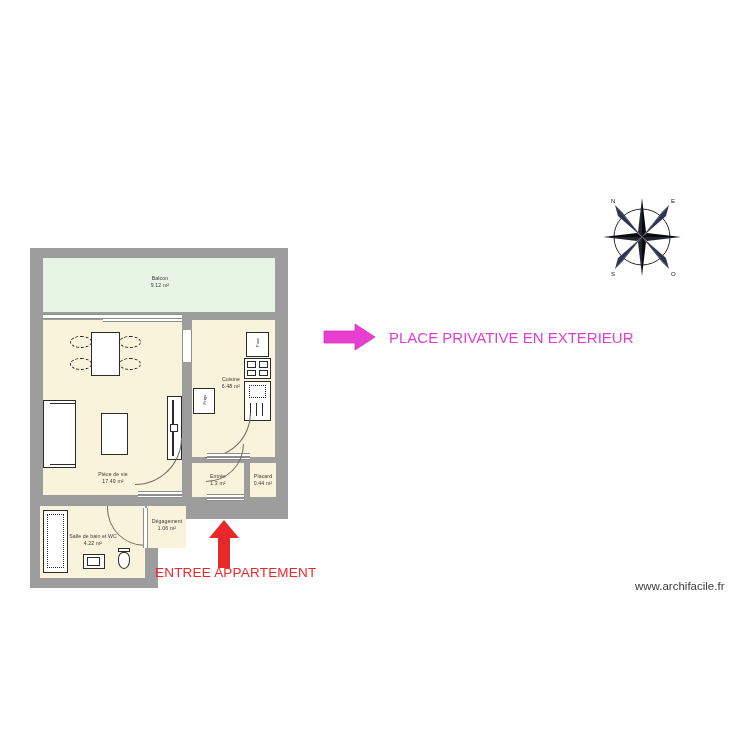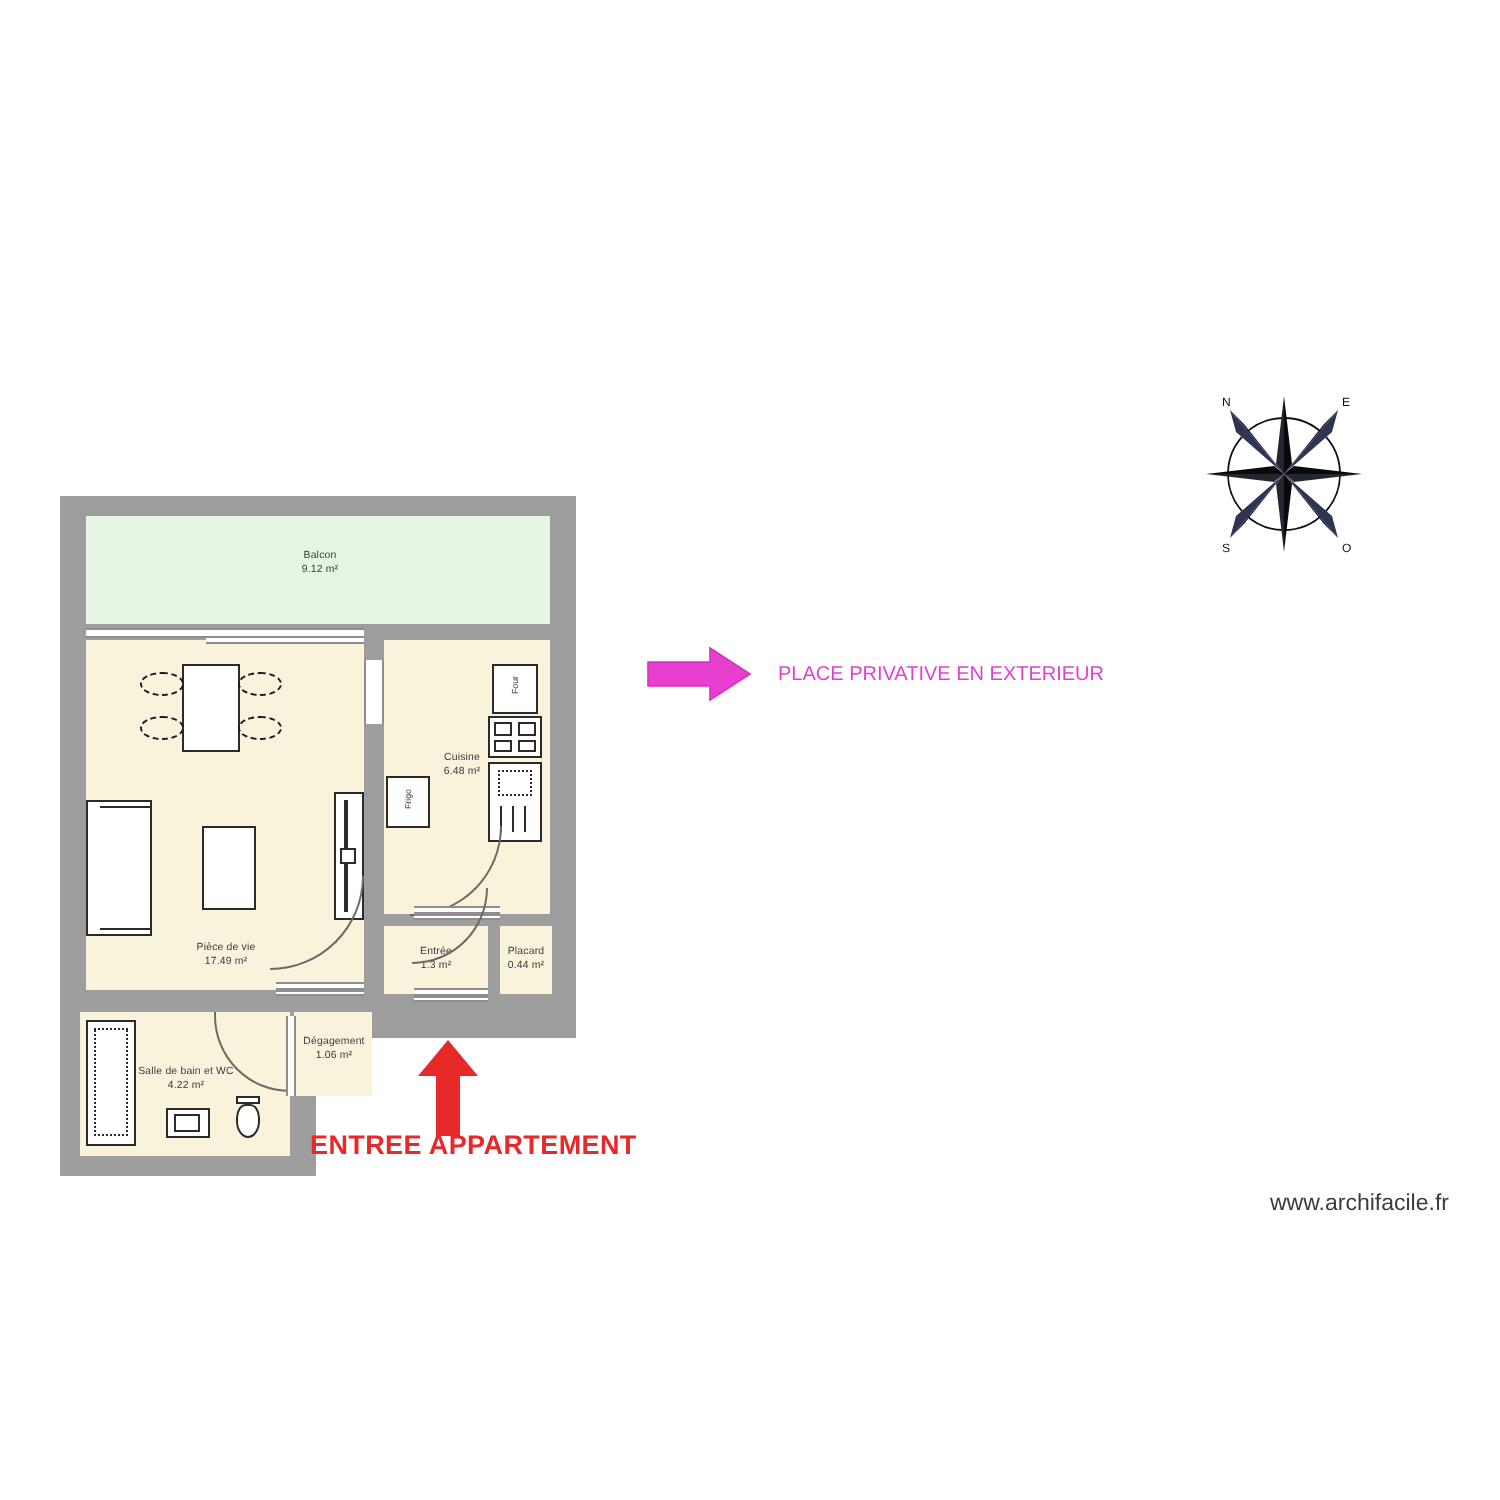--- a/index.html
+++ b/index.html
@@ -88,44 +88,44 @@
 
   
   .legend-row { position: absolute; display: flex; align-items: center; }
   .pink-arrow {
     width: 55px; height: 28px;
     flex: none;
   }
   .legend-text {
     margin-left: 12px;
     color: #e23fd0;
-    font-size: 10px;
+    font-size: 15px;
     font-family: "Liberation Sans", sans-serif;
     white-space: nowrap;
   }
 
   
   #entry-arrow { position: absolute; left: 208px; top: 519px; width: 32px; height: 50px; }
   #entry-label {
     position: absolute;
     left: 155px; top: 565px;
     color: #e8292a;
     font-size: 13.5px;
-    font-weight: bold;
+    font-weight: normal;
     letter-spacing: 0.2px;
     white-space: nowrap;
   }
 
   
   #compass { position: absolute; left: 598px; top: 192px; width: 88px; height: 90px; }
 
   
   #footer {
     position: absolute;
-    left: 635px; top: 596px;
+    left: 635px; top: 580px;
     color: #3c3c3c;
     font-size: 11.5px;
     white-space: nowrap;
   }
 </style>
 </head>
 <body>
 
 <div id="page">
 

